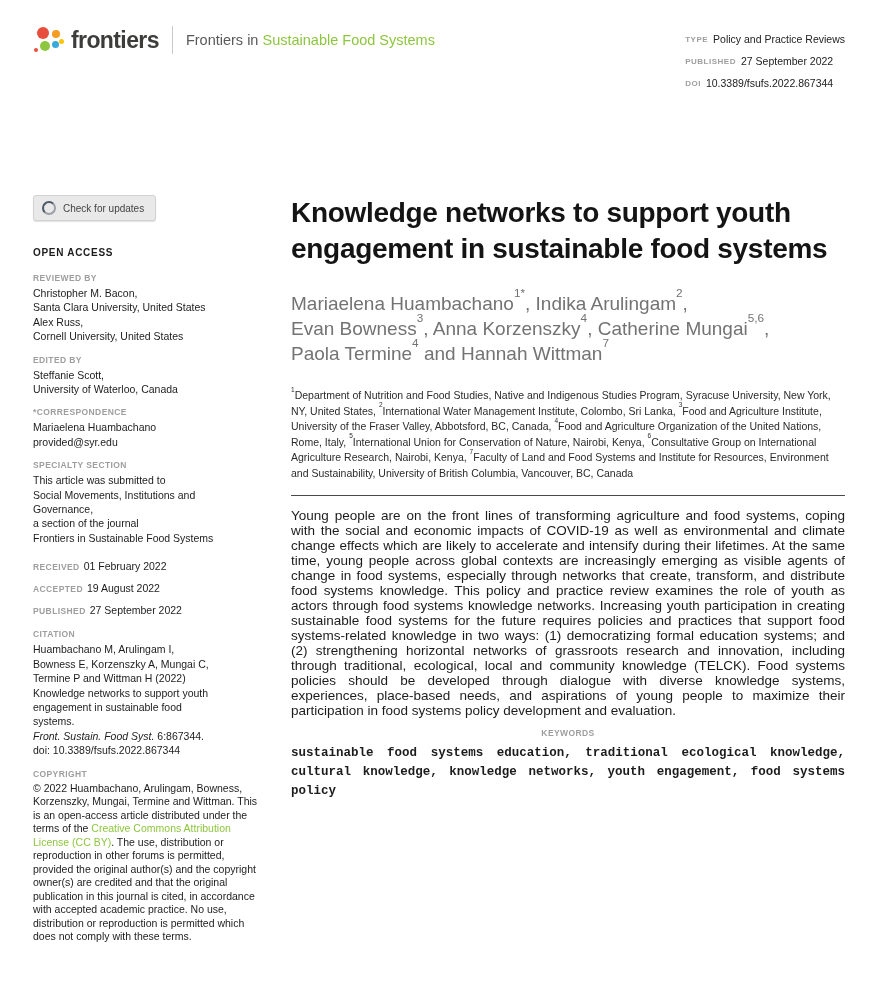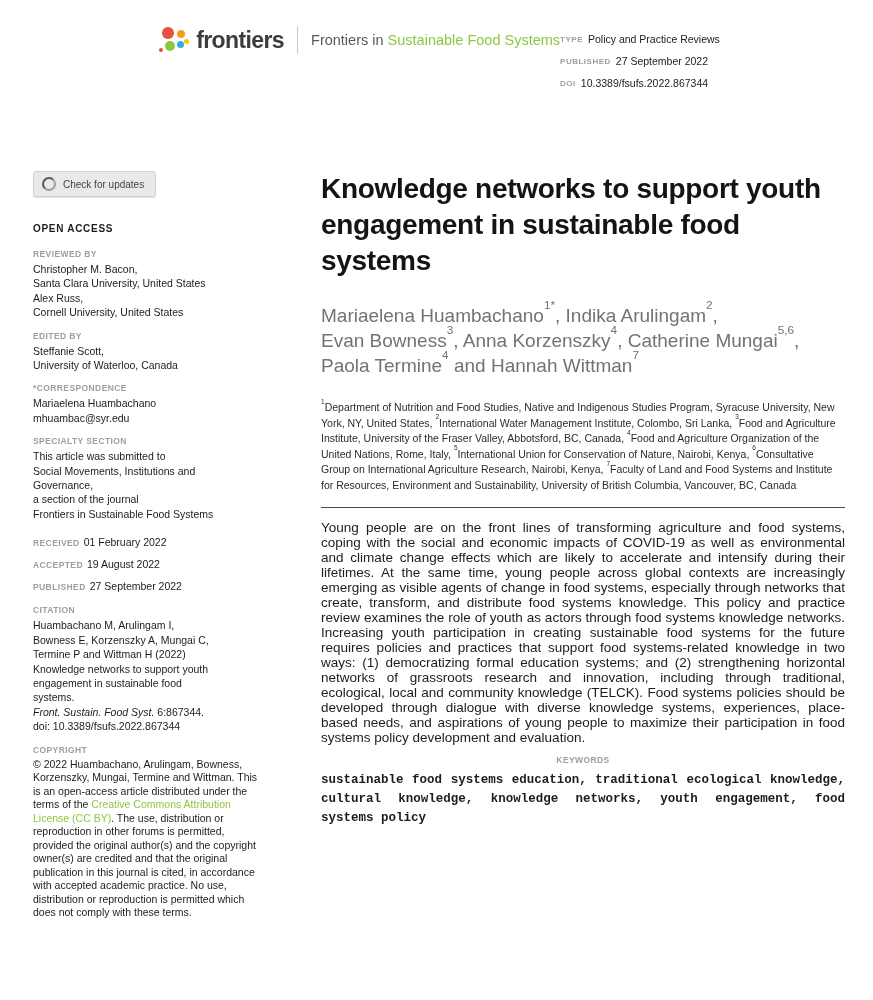--- a/index.html
+++ b/index.html
@@ -8,40 +8,40 @@
     --text-dark:#1a1a1a;
   }
   *{margin:0;padding:0;box-sizing:border-box;}
   html,body{background:#fff;}
   .page{
     width:873px;height:1000px;margin:0 auto;position:relative;background:#fff;
     font-family:"Liberation Sans","DejaVu Sans",sans-serif;color:var(--text-dark);
     overflow:hidden;
   }
   
-  .header{display:flex;justify-content:center;align-items:flex-start;padding:26px 28px 0 33px;}
+  .header{display:flex;justify-content:space-between;align-items:flex-start;padding:26px 28px 0 33px;}
   .brand{display:flex;align-items:center;}
   .logo-mark{width:31px;height:27px;position:relative;margin-right:7px;flex:none;}
   .dot{position:absolute;border-radius:50%;}
   .d1{background:#e84e3d;width:12px;height:12px;left:4px;top:0;}
   .d2{background:#f59c21;width:8px;height:8px;left:19px;top:3px;}
   .d3{background:#fdc608;width:5px;height:5px;left:26px;top:12px;}
   .d4{background:#8dc63f;width:10px;height:10px;left:7px;top:14px;}
   .d5{background:#39a9dc;width:7px;height:7px;left:19px;top:14px;}
   .d6{background:#e84e3d;width:4px;height:4px;left:1px;top:21px;}
   .logo-word{font-size:23px;font-weight:bold;color:#3c3c3b;letter-spacing:-0.6px;}
   .brand-divider{width:1px;height:28px;background:#c9c9c9;margin:0 13px;}
   .journal{font-size:14.5px;color:#58595b;white-space:nowrap;}
   .journal .green{color:var(--green);}
   .meta{padding-top:3px;}
   .meta-row{margin-bottom:4px;white-space:nowrap;}
   .meta-label{font-size:8px;font-weight:bold;color:var(--label-gray);letter-spacing:.5px;margin-right:5px;vertical-align:1px;}
   .meta-value{font-size:10.5px;color:#222;}
   
-  .content{display:flex;padding:0 28px 0 33px;margin-top:76px;gap:30px;}
+  .content{display:flex;padding:0 28px 0 33px;margin-top:100px;}
   .sidebar{width:258px;flex:none;padding-right:26px;}
   .main{flex:1;min-width:0;}
   
   .check-btn{
     display:inline-flex;align-items:center;gap:7px;background:#e9e9e9;border:1px solid #d2d2d2;
     border-radius:3px;padding:5px 11px 5px 8px;font-size:10px;color:#444;margin-bottom:26px;
     box-shadow:0 1px 1px rgba(0,0,0,.12);cursor:pointer;
   }
   .crossmark{width:14px;height:14px;border-radius:50%;border:2px solid #9aa0a6;border-top-color:#4d5a66;border-left-color:#4d5a66;flex:none;}
   .open-access{font-size:10px;font-weight:bold;letter-spacing:.7px;color:#1c1c1c;margin-bottom:15px;}
@@ -115,21 +115,21 @@
 
       <section class="sb-section">
         <div class="sb-label">EDITED BY</div>
         <div class="sb-text">Steffanie Scott,
 University of Waterloo, Canada</div>
       </section>
 
       <section class="sb-section">
         <div class="sb-label">*CORRESPONDENCE</div>
         <div class="sb-text">Mariaelena Huambachano</div>
-        <div class="sb-text">mhuambac@syr.edu</div>
+        <div class="sb-text">provided@syr.edu</div>
       </section>
 
       <section class="sb-section">
         <div class="sb-label">SPECIALTY SECTION</div>
         <div class="sb-text">This article was submitted to
 Social Movements, Institutions and
 Governance,
 a section of the journal
 Frontiers in Sustainable Food Systems</div>
       </section>

